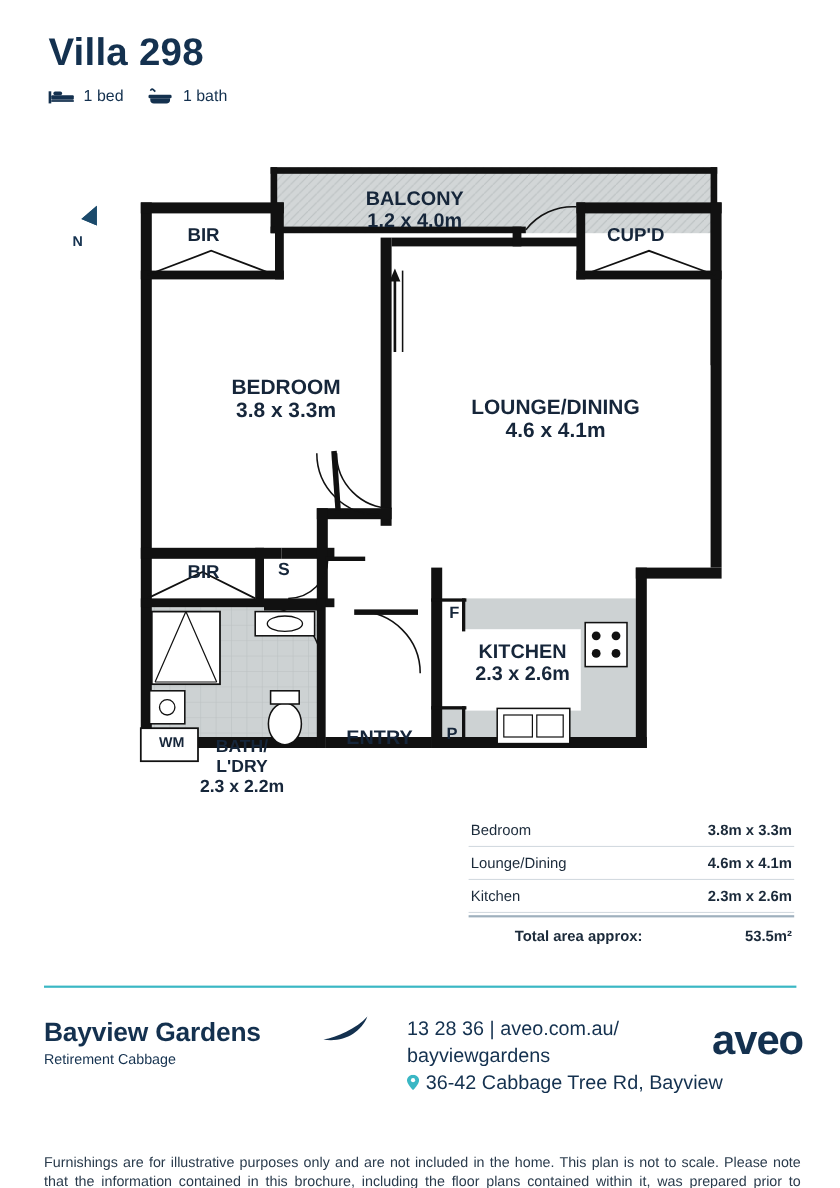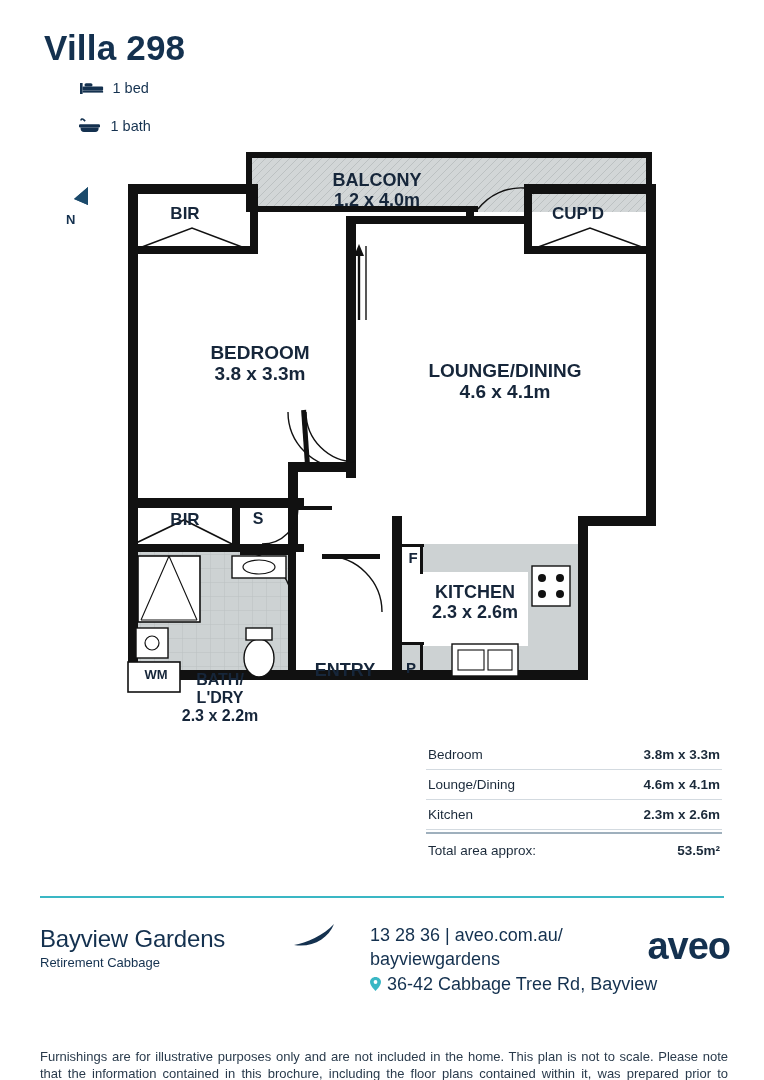--- a/index.html
+++ b/index.html
@@ -16,21 +16,21 @@
 
   
   .header { position: absolute; left: 44px; top: 28px; }
   .title {
     font-size: 35px;
     font-weight: 700;
     color: #14314f;
     letter-spacing: 0.2px;
     margin: 0;
   }
-  .specs { display: flex; align-items: center; gap: 22px; margin-top: 12px; flex-direction: column; }
+  .specs { display: flex; align-items: center; gap: 22px; margin-top: 12px; }
   .spec { display: flex; align-items: center; gap: 8px; font-size: 14.5px; color: #14314f; }
   .spec svg { display: block; }
 
   
   .plan {
     position: absolute;
     left: 0; top: 120px;
     width: 764px; height: 600px;
   }
   .plan-svg { position: absolute; left: 0; top: 0; }
@@ -72,31 +72,31 @@
   }
   .area-row {
     display: flex; justify-content: space-between;
     padding: 7px 2px;
     border-bottom: 1px solid #d3dae0;
     color: #1b2a3a;
   }
   .area-row.total { font-weight: 700; border-bottom: none; padding-top: 9px; }
   .area-row .val { font-weight: 700; }
   .area-row .lbl-cell { font-weight: 400; }
-  .area-row.total .lbl-cell { font-weight: 400; }
+  .area-row.total .lbl-cell { font-weight: 700; margin-left: 40px; }
   .area-sep { height: 2px; background: #9fb0bd; margin: 2px 0 0 0; }
 
   
   .footer-rule {
     position: absolute; left: 40px; top: 896px; width: 684px; height: 2px;
     background: #3ab7c4;
   }
   .footer { position: absolute; left: 40px; top: 915px; width: 690px; height: 80px; }
   .brand { position: absolute; left: 0; top: 10px; }
-  .brand-name { font-size: 24px; font-weight: 400; color: #14314f; letter-spacing: -0.2px; }
+  .brand-name { font-size: 24px; font-weight: 700; color: #14314f; letter-spacing: -0.2px; }
   .brand-sub { font-size: 13px; color: #14314f; margin-top: 2px; }
   .brand-leaf { position: absolute; left: 252px; top: -2px; }
 
   .contact { position: absolute; left: 330px; top: 8px; font-size: 18px; color: #14314f; line-height: 1.35; }
   .contact .row { display: flex; align-items: flex-start; gap: 6px; }
   .contact .pin { margin-top: 1px; }
   .contact a, .contact span { color: #14314f; text-decoration: none; }
 
   .aveo-logo {
     position: absolute; right: 0; top: 10px;

